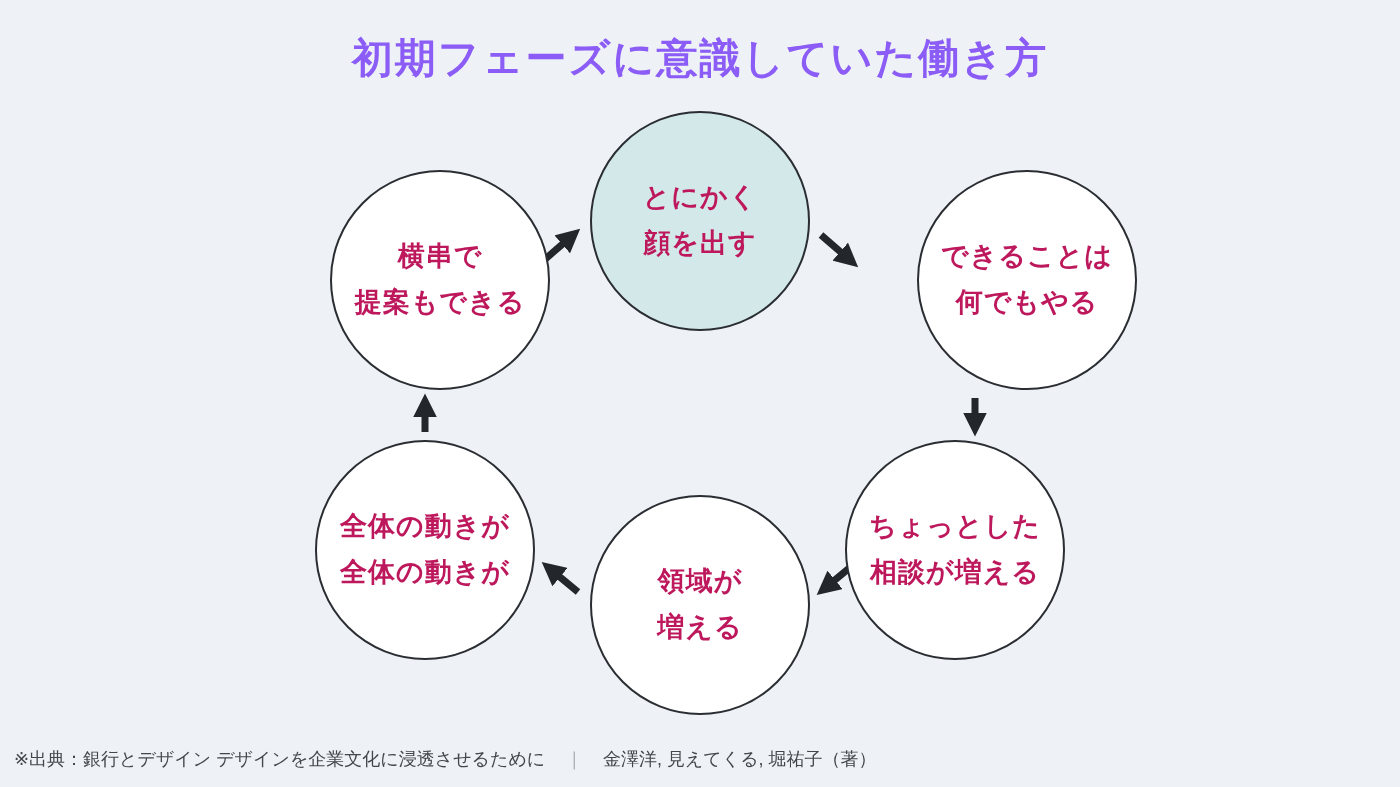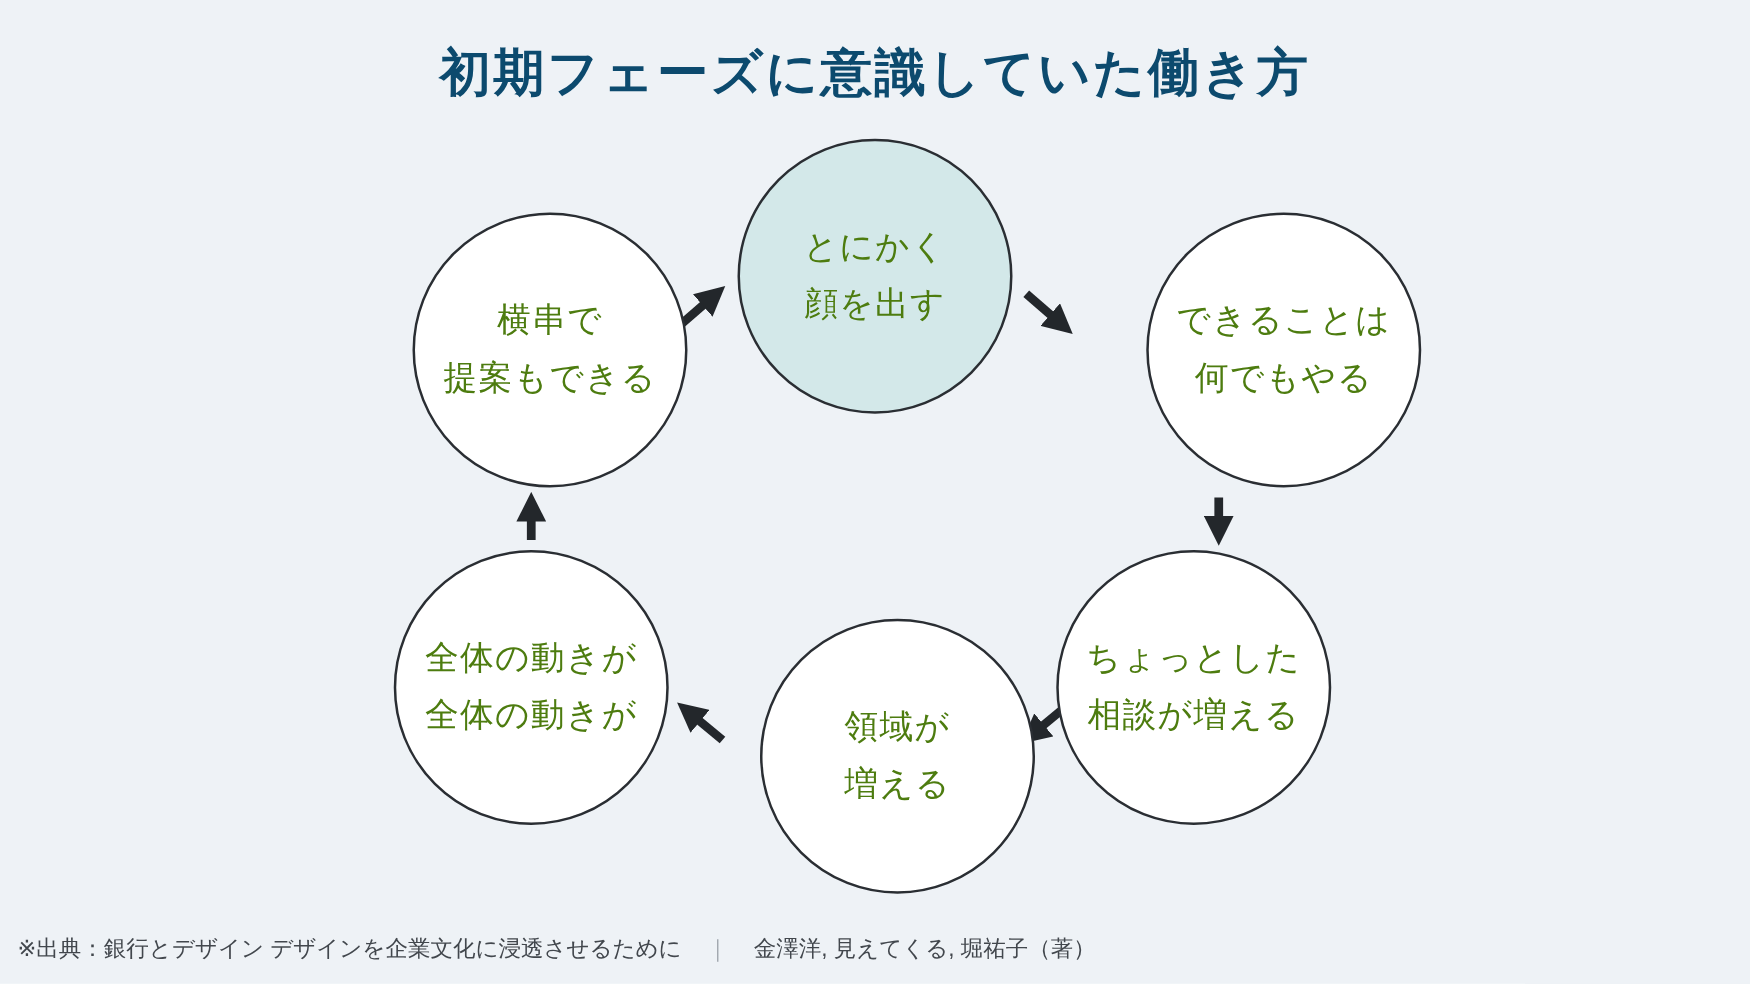--- a/index.html
+++ b/index.html
@@ -16,21 +16,21 @@
   }
   .title {
     position: absolute;
     top: 31px;
     left: 0;
     width: 100%;
     text-align: center;
     font-size: 41px;
     font-weight: bold;
     letter-spacing: 2px;
-    color: #0c4a6e;
+    color: #8b5cf6;
   }
   .arrows {
     position: absolute;
     top: 0;
     left: 0;
   }
   .arrows line {
     stroke: #23272b;
     stroke-width: 7;
   }
@@ -45,31 +45,31 @@
     display: flex;
     align-items: center;
     justify-content: center;
     text-align: center;
   }
   .node.highlight {
     background: #d3e8e9;
   }
   .node-text {
     font-size: 27px;
-    font-weight: normal;
+    font-weight: bold;
     line-height: 1.7;
     letter-spacing: 1px;
-    color: #4d7c0f;
+    color: #be185d;
   }
   .node-text span { display: block; }
   .pos-top-center  { left: 590px; top: 111px; }
   .pos-top-left    { left: 330px; top: 170px; }
   .pos-top-right   { left: 917px; top: 170px; }
   .pos-bottom-right{ left: 845px; top: 440px; }
-  .pos-bottom-center{ left: 608px; top: 495px; }
+  .pos-bottom-center{ left: 590px; top: 495px; }
   .pos-bottom-left { left: 315px; top: 440px; }
   .footer {
     position: absolute;
     left: 14px;
     bottom: 16px;
     font-size: 18px;
     color: #42474d;
     display: flex;
     align-items: center;
     white-space: nowrap;

